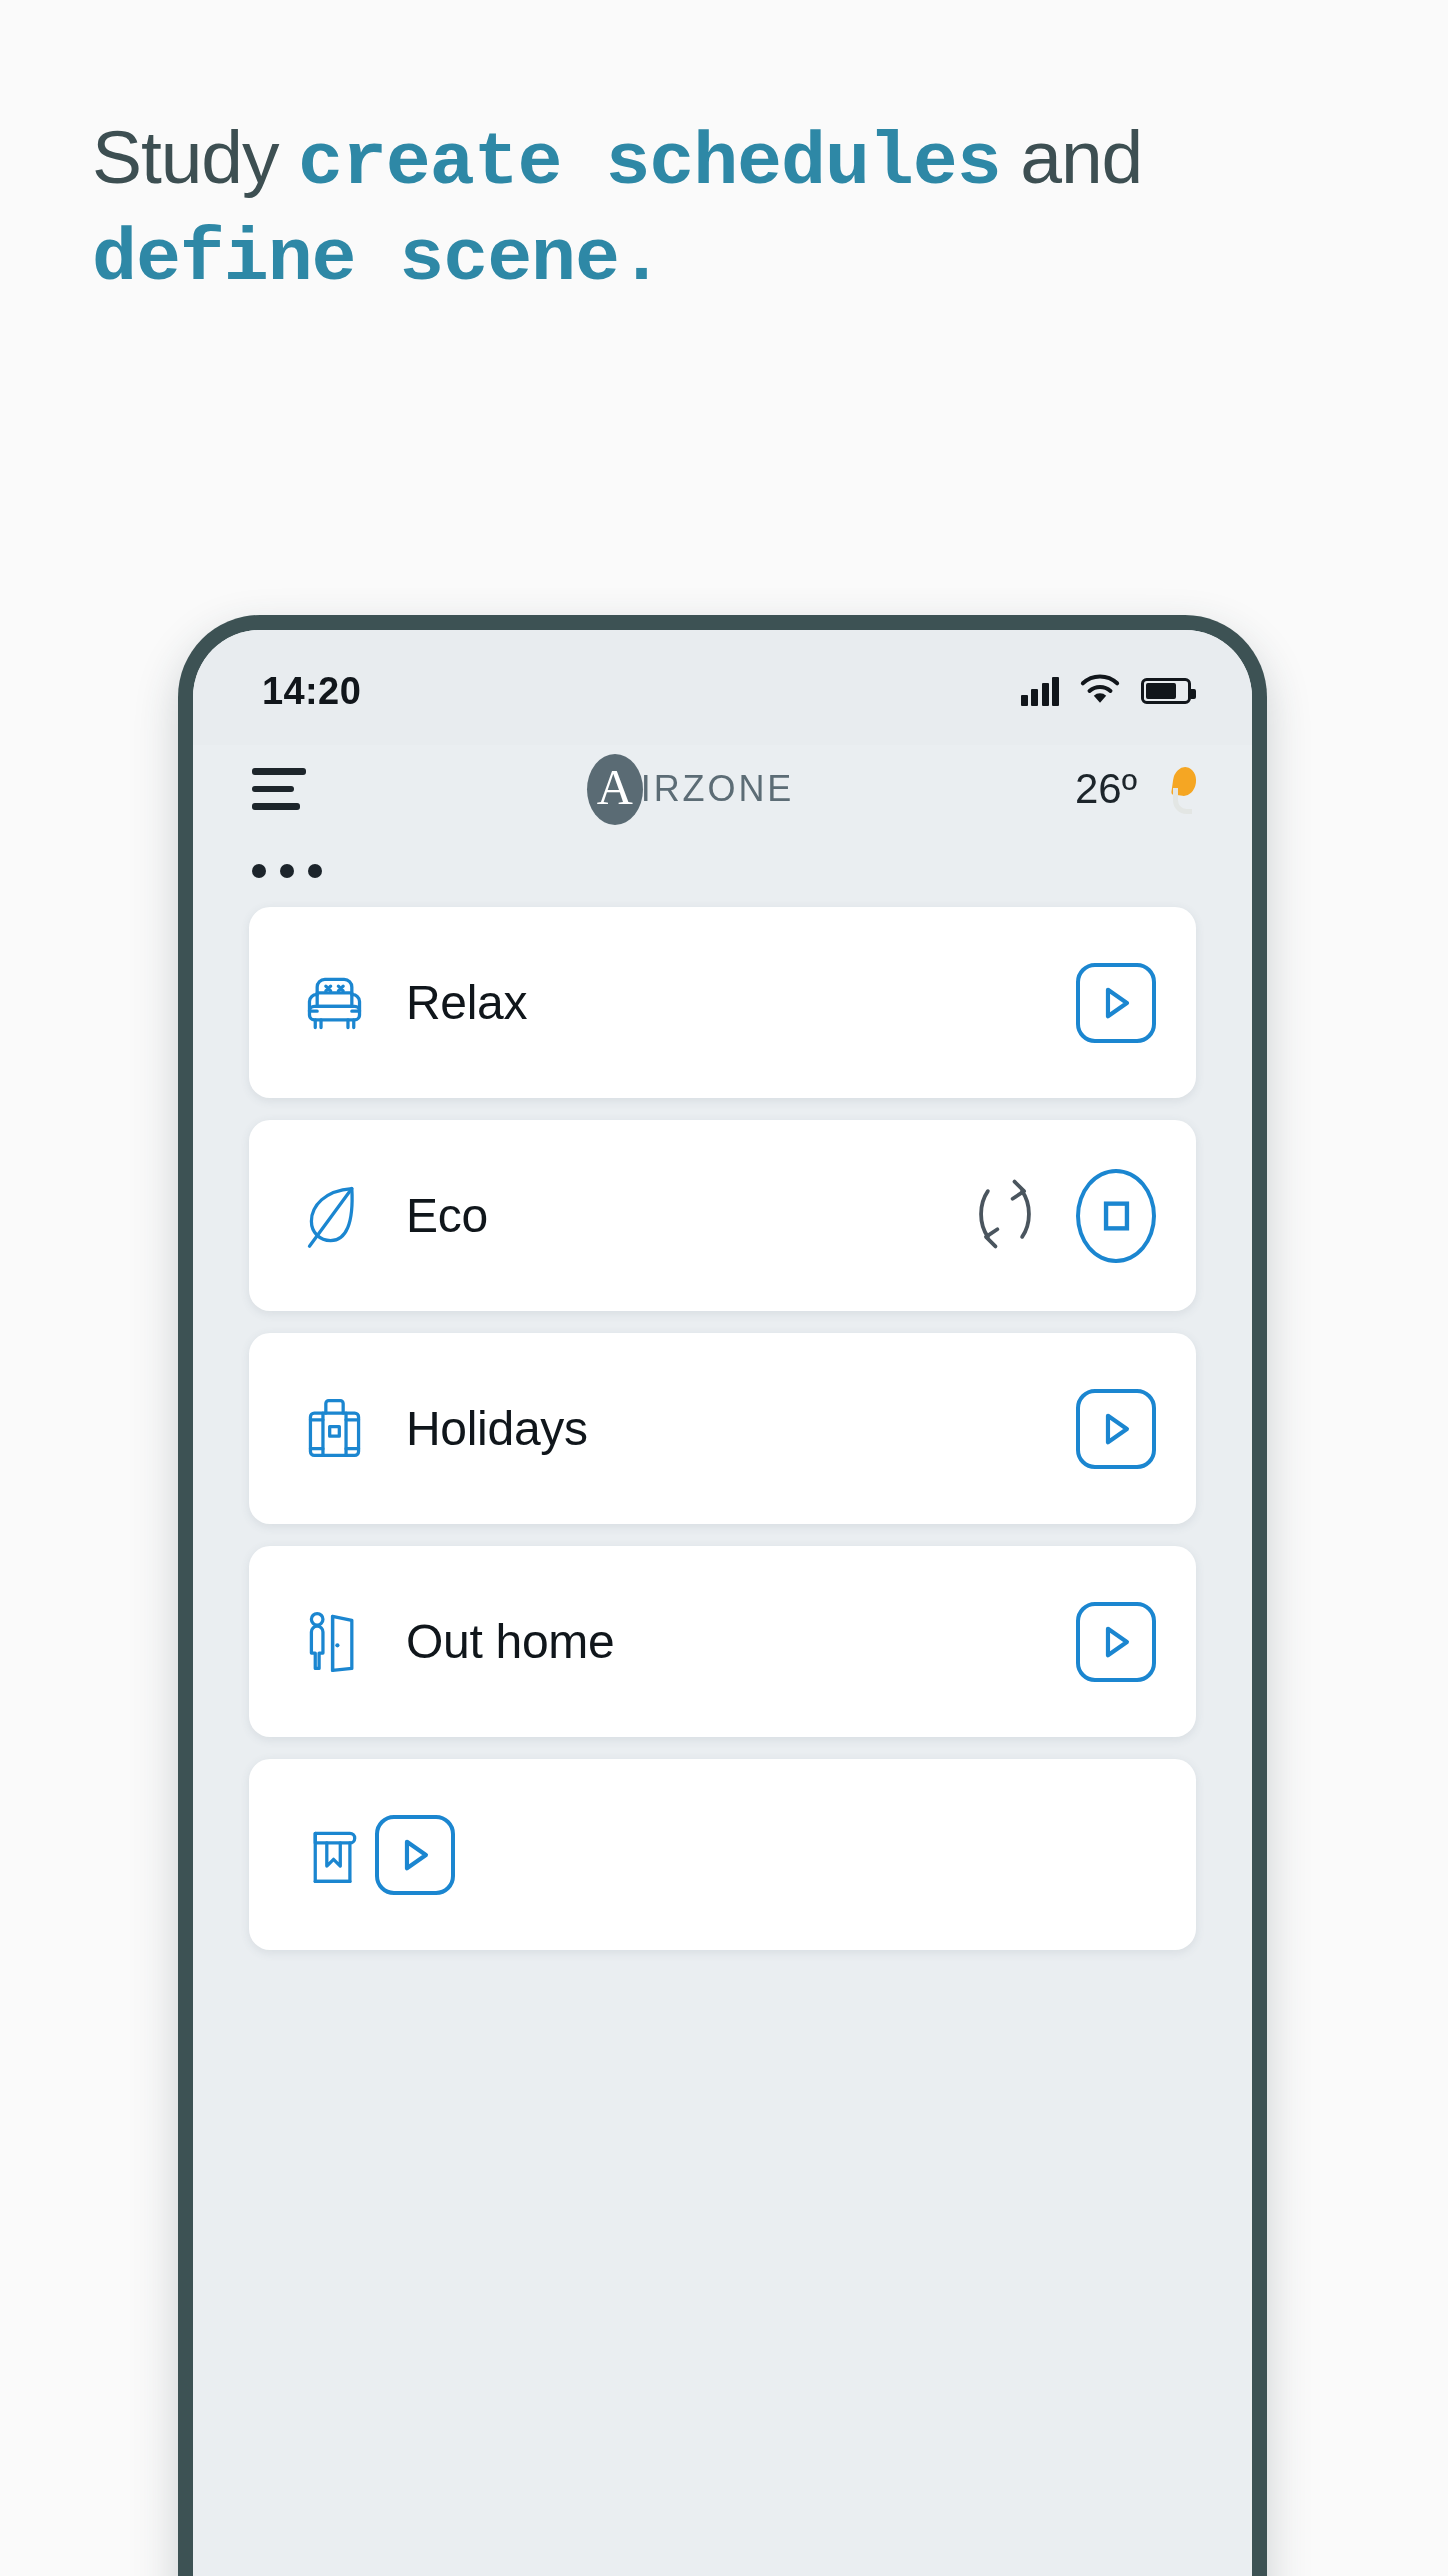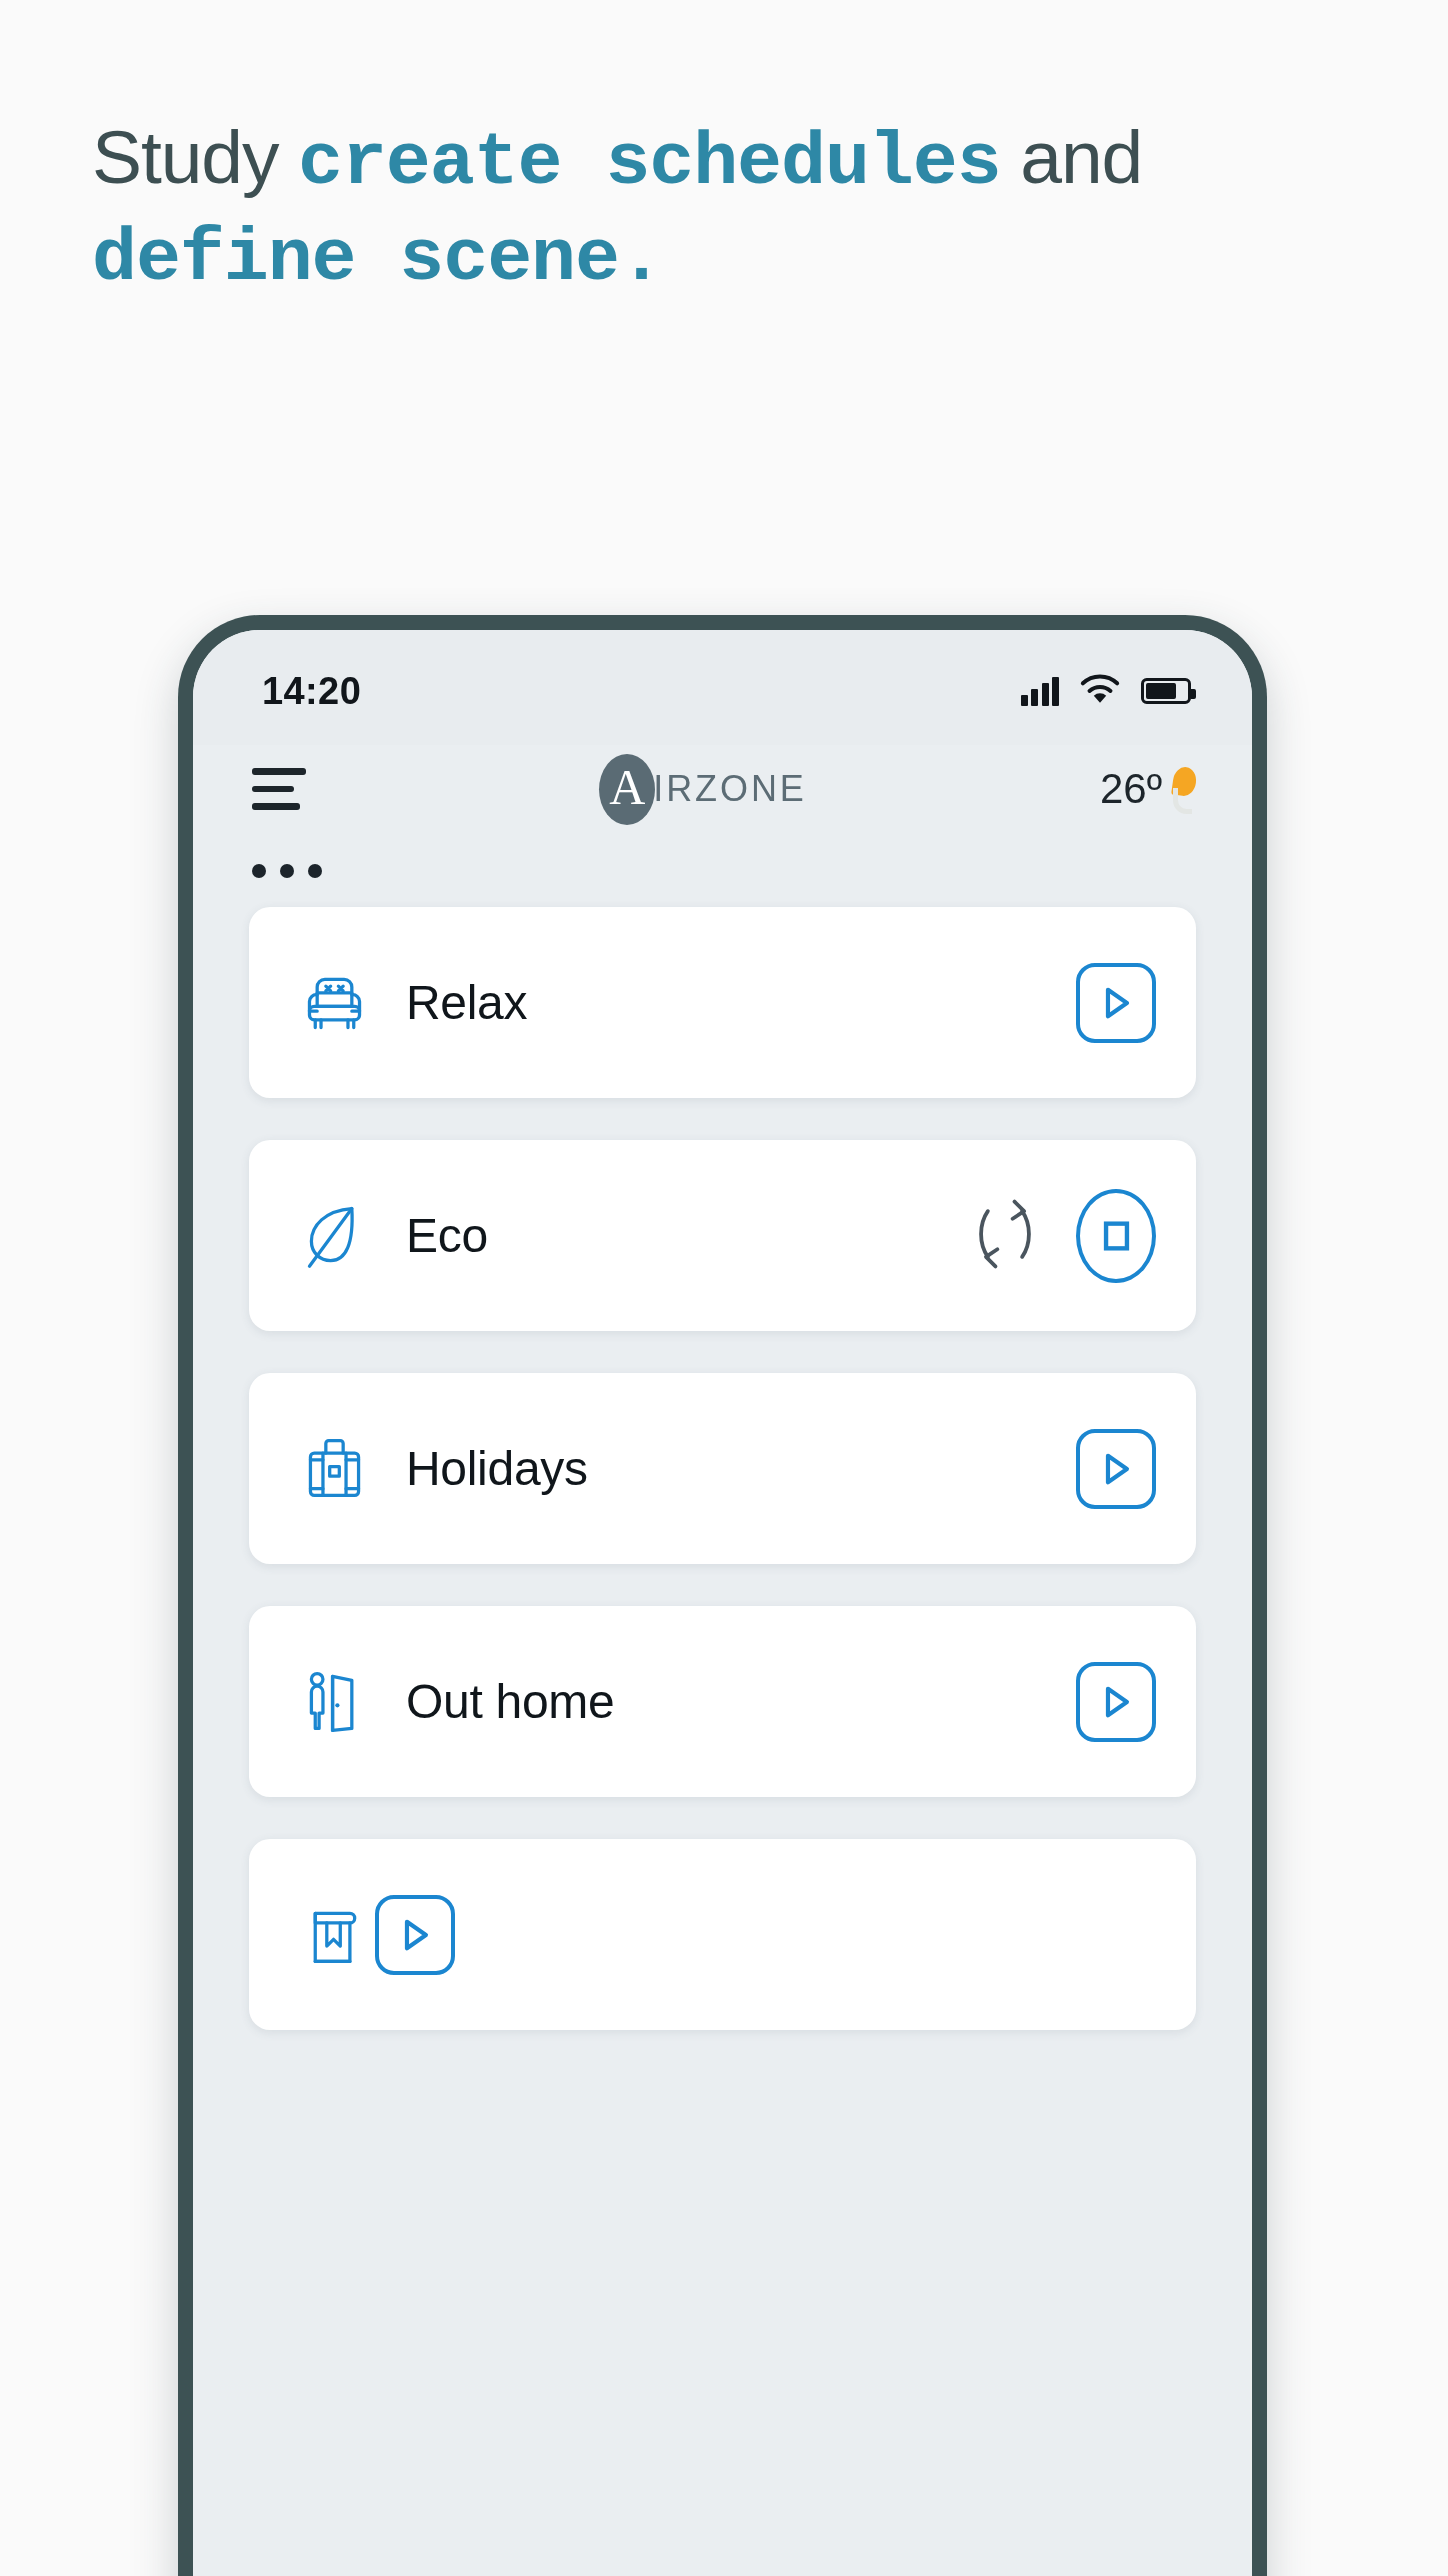--- a/index.html
+++ b/index.html
@@ -96,21 +96,21 @@
     background:#5A6B74;
     display:flex;align-items:center;justify-content:center;
     color:#FFFFFF;font-family:"Liberation Serif",serif;
     font-size:50px;line-height:1;padding-bottom:3.8px;box-sizing:border-box;
   }
   .brand-text{
     font-family:Liberation Sans, sans-serif;
     font-size:36px;letter-spacing:2.9px;color:#5C6C75;margin-left:-1.9px;
   }
 
-  .weather{display:flex;align-items:center;gap:5px;}
+  .weather{display:flex;align-items:center;gap:30px;}
   .temp{font-size:42px;color:#1D252B;}
   .sun-ico{width:33px;height:44px;position:relative;}
   .sun-ico .drop{
     position:absolute;left:5.7px;top:0;width:23px;height:29px;
     background:#F5A623;border-radius:50% 50% 50% 10%;
     transform:rotate(8deg);
   }
   .sun-ico .tail{
     position:absolute;left:5.7px;top:21px;width:14.4px;height:21px;
     border-left:5.7px solid #E3E6E4;border-bottom:5.7px solid #E3E6E4;
@@ -120,21 +120,21 @@
   
   .section-row{
     display:flex;align-items:center;justify-content:space-between;
     padding:27px 59px 7.7px 59px;
   }
   .section-title{font-size:54px;color:#1C242B;letter-spacing:-0.5px;}
   .dots{display:flex;gap:13.4px;cursor:pointer;}
   .dots i{width:14.4px;height:14.4px;border-radius:50%;background:#1C242B;display:block;}
 
   
-  .cards{padding:21px 56px 0 56px;display:flex;flex-direction:column;gap:42px;}
+  .cards{padding:21px 56px 0 56px;display:flex;flex-direction:column;gap:22px;}
   .card{
     background:#FFFFFF;
     border-radius:21px;
     height:191px;
     display:flex;align-items:center;
     padding:0 40px 0 44px;
     box-sizing:border-box;
     box-shadow:0 2.9px 9.6px rgba(60,80,95,0.10);
   }
   .card-icon{width:82px;height:82px;flex:0 0 82px;display:flex;align-items:center;justify-content:center;}

